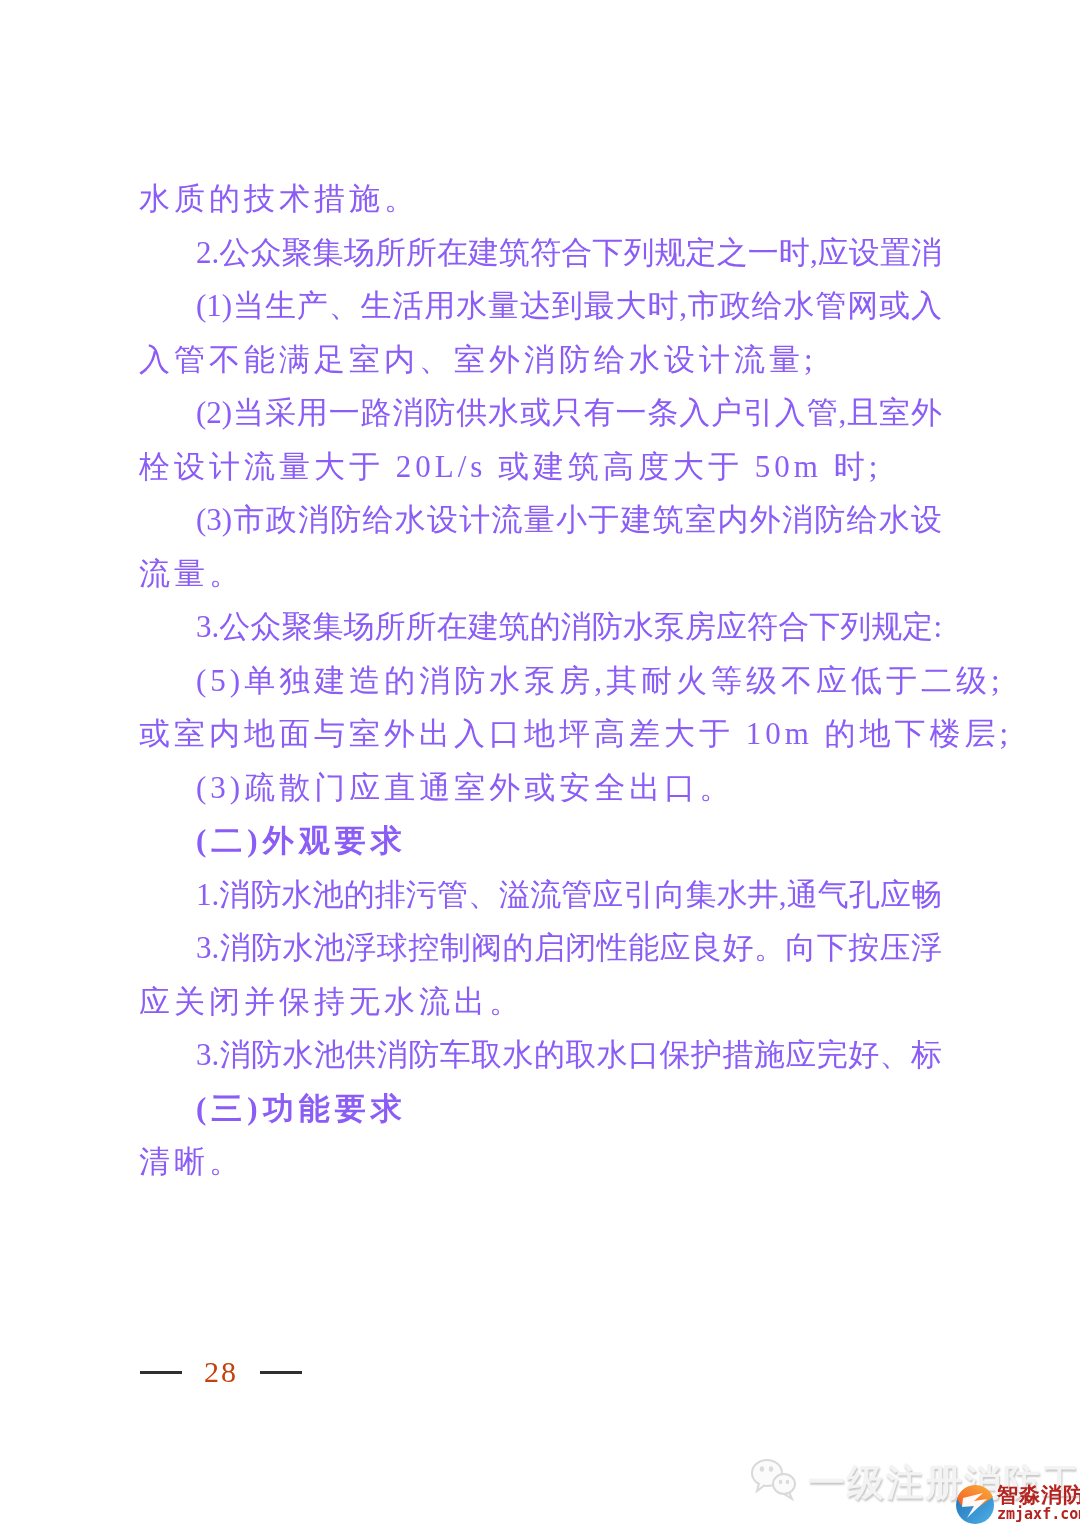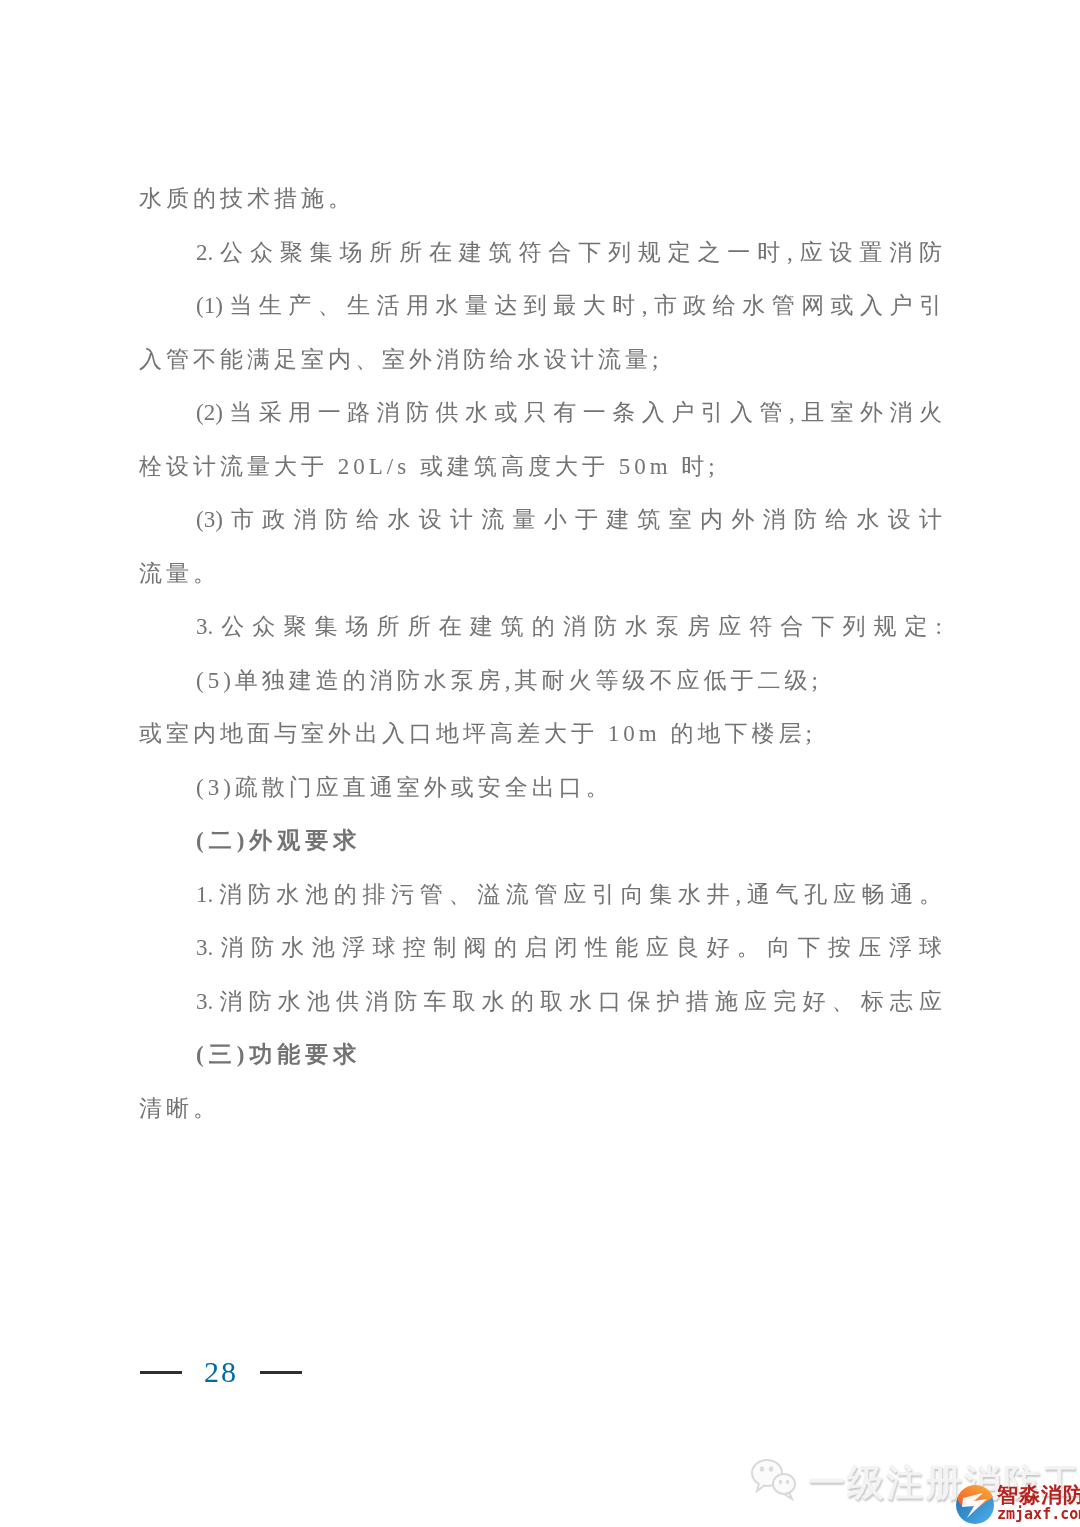--- a/index.html
+++ b/index.html
@@ -12,22 +12,22 @@
   }
   .page {
     position: absolute; inset: 0;
     background: #ffffff;
   }
   
   .doc-body {
     position: absolute;
     left: 139px; top: 172px;
     width: 803px;
-    font-size: 23px;
-    color: #737373;
+    font-size: 31px;
+    color: #8b5cf6;
   }
   .line {
     height: 53.5px;
     line-height: 53.5px;
     letter-spacing: 4px;
     white-space: nowrap;
     overflow: visible;
   }
   .line.justify {
     letter-spacing: normal;
@@ -39,21 +39,21 @@
   }
   .line.indent { text-indent: 57px; }
   .line.bold { font-weight: bold; letter-spacing: 5px; }
   
   .page-number-row {
     position: absolute;
     left: 140px; top: 1352px;
     height: 40px;
     display: flex;
     align-items: center;
-    color: #0369a1;
+    color: #c2410c;
   }
   .pn-dash {
     display: inline-block;
     width: 42px; height: 3px;
     background: #2f2f2f;
   }
   .pn-num {
     font-size: 30px;
     margin: 0 22px;
     letter-spacing: 2px;
@@ -118,20 +118,21 @@
       <div class="line">栓设计流量大于 20L/s 或建筑高度大于 50m 时;</div>
       <div class="line indent justify">(3)市政消防给水设计流量小于建筑室内外消防给水设计</div>
       <div class="line">流量。</div>
       <div class="line indent justify">3.公众聚集场所所在建筑的消防水泵房应符合下列规定:</div>
       <div class="line indent">(5)单独建造的消防水泵房,其耐火等级不应低于二级;</div>
       <div class="line">或室内地面与室外出入口地坪高差大于 10m 的地下楼层;</div>
       <div class="line indent">(3)疏散门应直通室外或安全出口。</div>
       <div class="line indent bold">(二)外观要求</div>
       <div class="line indent justify">1.消防水池的排污管、溢流管应引向集水井,通气孔应畅通。</div>
       <div class="line indent justify">3.消防水池浮球控制阀的启闭性能应良好。向下按压浮球</div>
+      <div class="line">应关闭并保持无水流出。</div>
       <div class="line indent justify">3.消防水池供消防车取水的取水口保护措施应完好、标志应</div>
       <div class="line indent bold">(三)功能要求</div>
       <div class="line">清晰。</div>
     </div>
 
   <div class="page-number-row">
     <span class="pn-dash"></span>
     <span class="pn-num">28</span>
     <span class="pn-dash"></span>
   </div>

